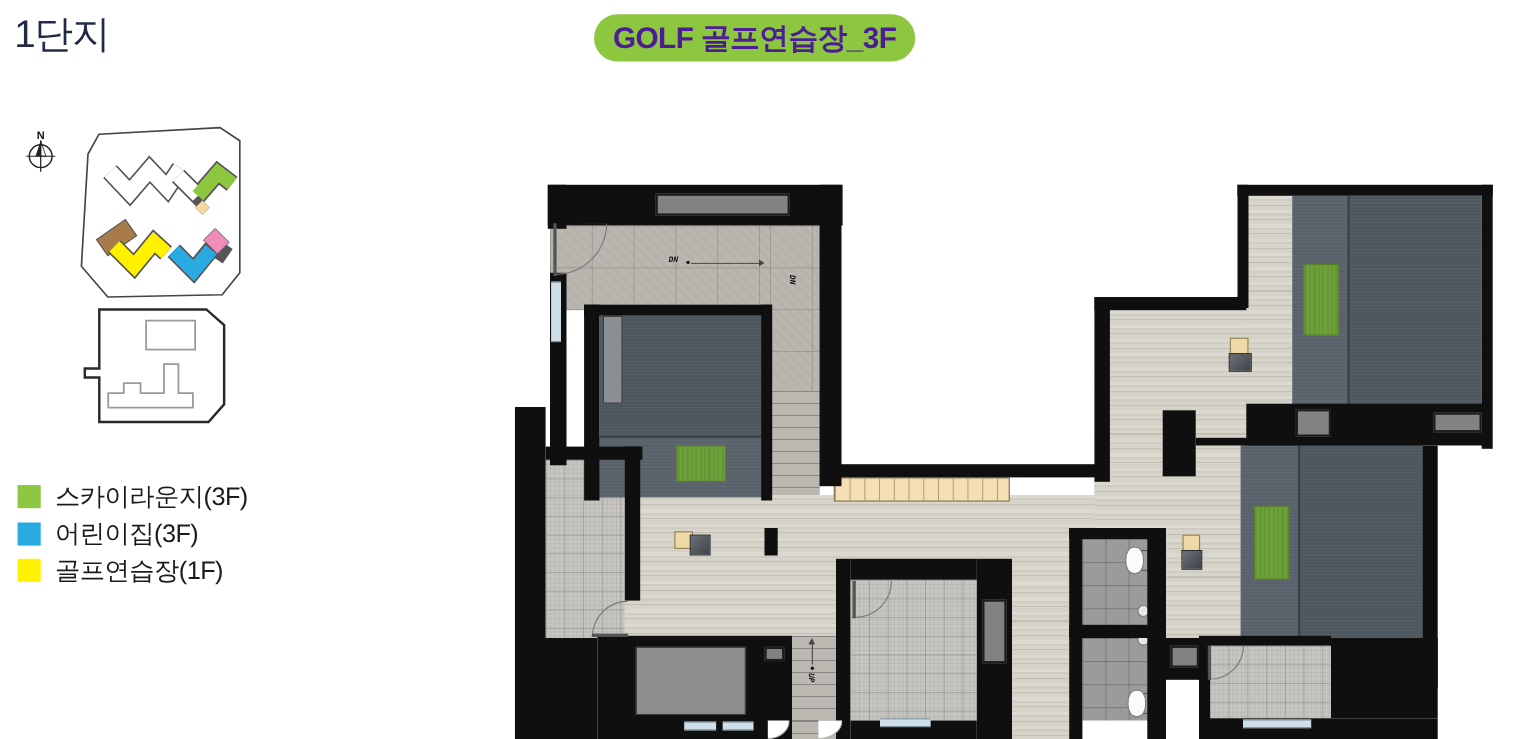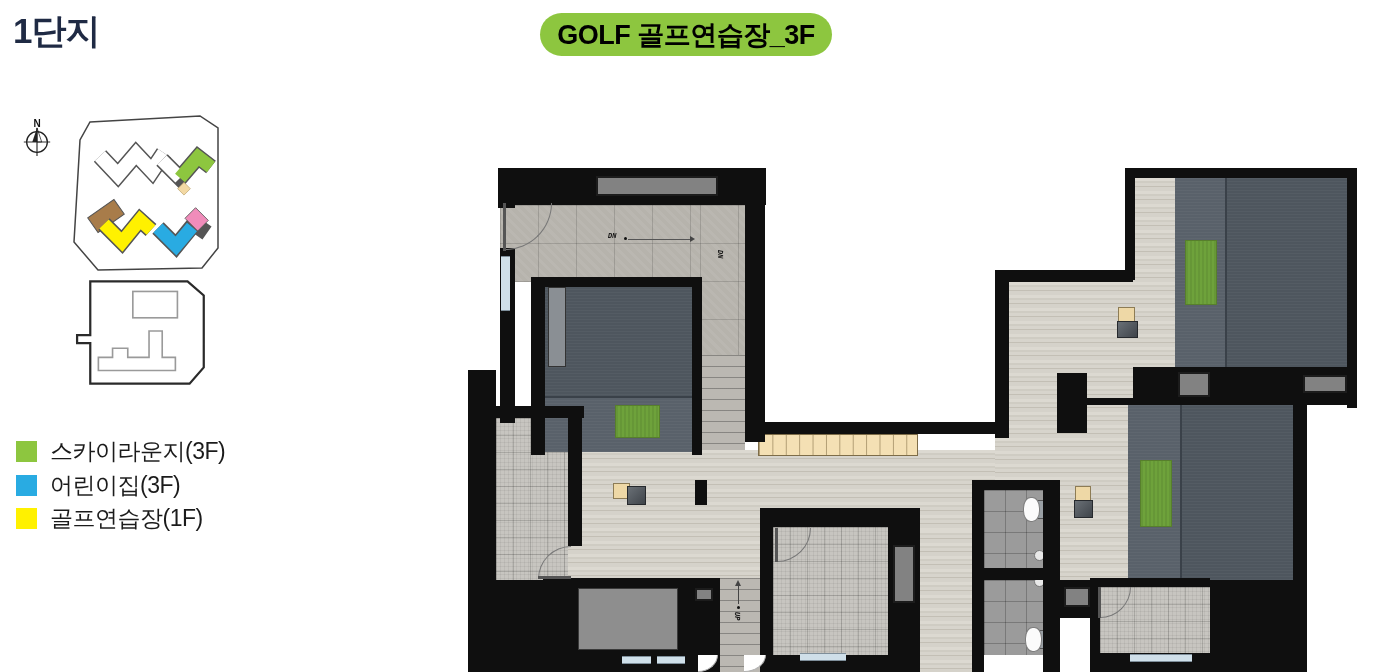--- a/index.html
+++ b/index.html
@@ -1,22 +1,22 @@
 <!DOCTYPE html>
 <html><head>
 <meta charset="utf-8">
 <style>
   html,body{margin:0;padding:0;}
   body{width:1400px;height:672px;background:#ffffff;overflow:hidden;position:relative;
        font-family:"Liberation Sans","DejaVu Sans",sans-serif;}
   .abs{position:absolute;}
   
-  .title{left:13px;top:8px;font-size:35px;font-weight:700;color:#1f2a44;letter-spacing:-1px;}
+  .title{left:13px;top:8px;font-size:35px;font-weight:400;color:#1f2a44;letter-spacing:-1px;}
   .badge{left:540px;top:13px;width:292px;height:43px;border-radius:22px;background:#8dc63f;
-         color:#000000;font-size:27px;font-weight:700;display:flex;align-items:center;justify-content:center;letter-spacing:-0.5px;}
+         color:#4c1d95;font-size:27px;font-weight:700;display:flex;align-items:center;justify-content:center;letter-spacing:-0.5px;}
   
   .compass{left:20px;top:118px;width:34px;text-align:center;}
   .compass .n{font-size:10px;font-weight:700;color:#111;display:block;margin-bottom:-3px;}
   
   .legend{left:16px;top:441px;}
   .lg-row{display:flex;align-items:center;height:21px;margin-bottom:12.5px;}
   .sw{width:21px;height:21px;display:inline-block;margin-right:13px;flex:0 0 21px;}
   .lg-label{font-size:23px;color:#1b1b1b;letter-spacing:-0.5px;white-space:nowrap;}
   
   .plan{left:468px;top:150px;width:932px;height:522px;overflow:hidden;}

